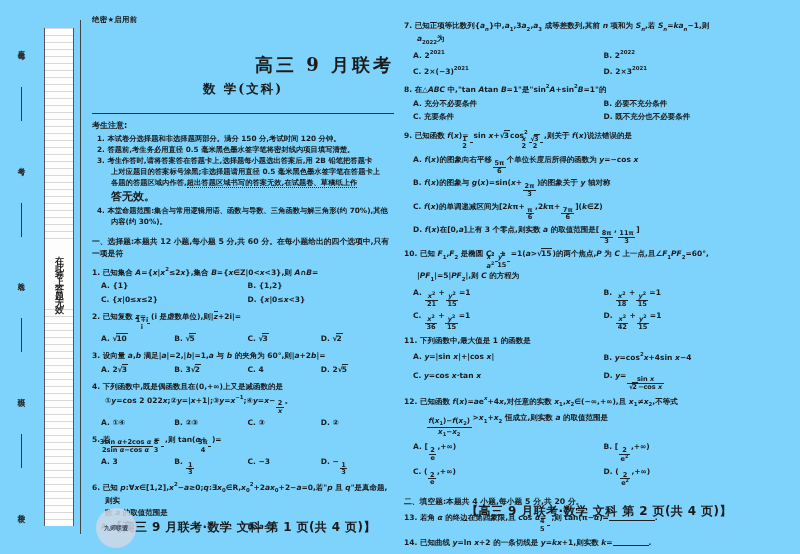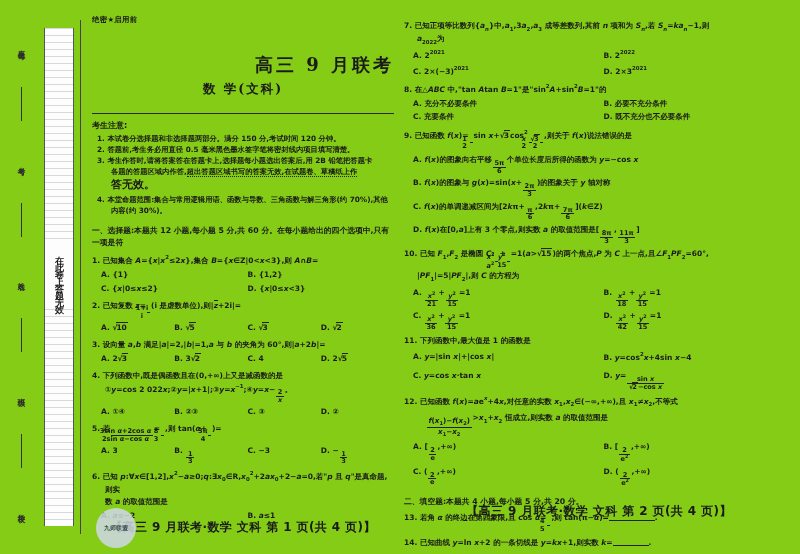--- a/index.html
+++ b/index.html
@@ -7,21 +7,21 @@
     margin: 0; padding: 0;
     width: 800px; height: 554px;
     background: #ffffff;
     font-family: "Liberation Serif", "DejaVu Serif", serif;
     color: #1a1a1a;
     overflow: hidden;
   }
   #page {
     position: relative;
     width: 800px; height: 554px;
-    background: #84cc16;
+    background: #7dd3fc;
   }
 
   
   #seal-margin {
     position: absolute;
     left: 0; top: 0;
     width: 86px; height: 554px;
   }
   .seal-label-col {
     position: absolute;
@@ -293,20 +293,21 @@
 
     <div class="title-rule"></div>
 
     <div class="notice-head">考生注意:</div>
 
     <div class="notice-item">1. 本试卷分选择题和非选择题两部分。满分 150 分,考试时间 120 分钟。</div>
     <div class="notice-item">2. 答题前,考生务必用直径 0.5 毫米黑色墨水签字笔将密封线内项目填写清楚。</div>
 
     <div class="notice-item">
       <span>3. 考生作答时,请将答案答在答题卡上,选择题每小题选出答案后,用 2B 铅笔把答题卡</span>
+      <span class="cont">上对应题目的答案标号涂黑;非选择题请用直径 0.5 毫米黑色墨水签字笔在答题卡上</span>
       <span class="cont">各题的答题区域内作答,<span class="dotted-em">超出答题区域书写的答案无效,在试题卷、草稿纸上作</span></span>
       <span class="cont big-em">答无效。</span>
     </div>
 
     <div class="notice-item">
       <span>4. 本堂命题范围:集合与常用逻辑用语、函数与导数、三角函数与解三角形(约 70%),其他</span>
       <span class="cont">内容(约 30%)。</span>
     </div>
 
     <div class="sect-head">一、选择题:本题共 12 小题,每小题 5 分,共 60 分。在每小题给出的四个选项中,只有一项是符</div>

